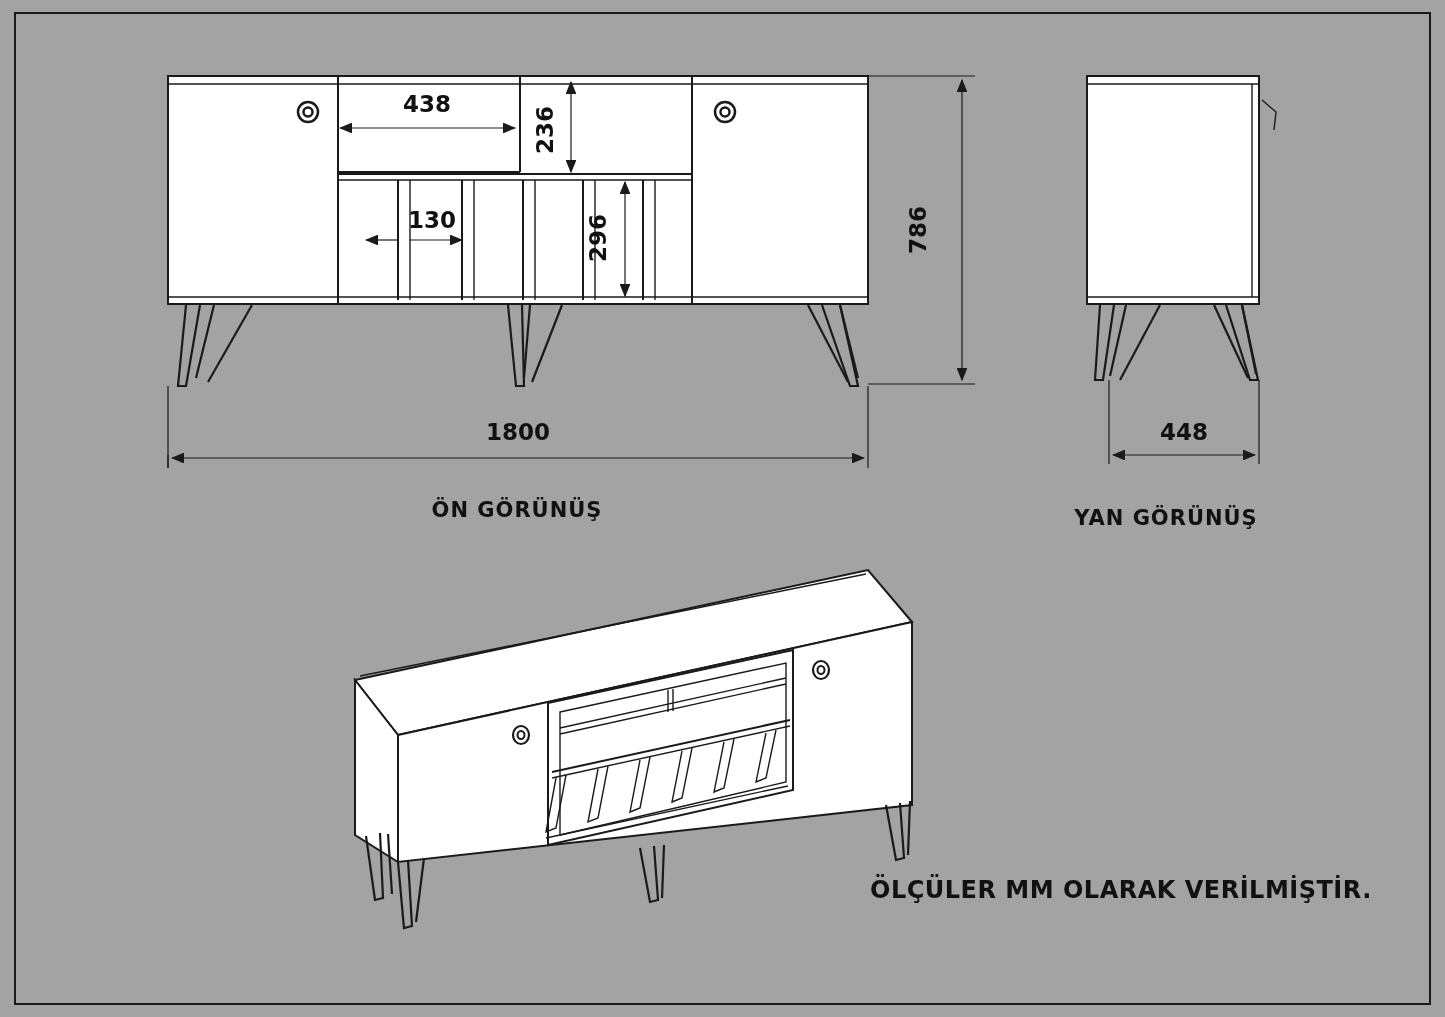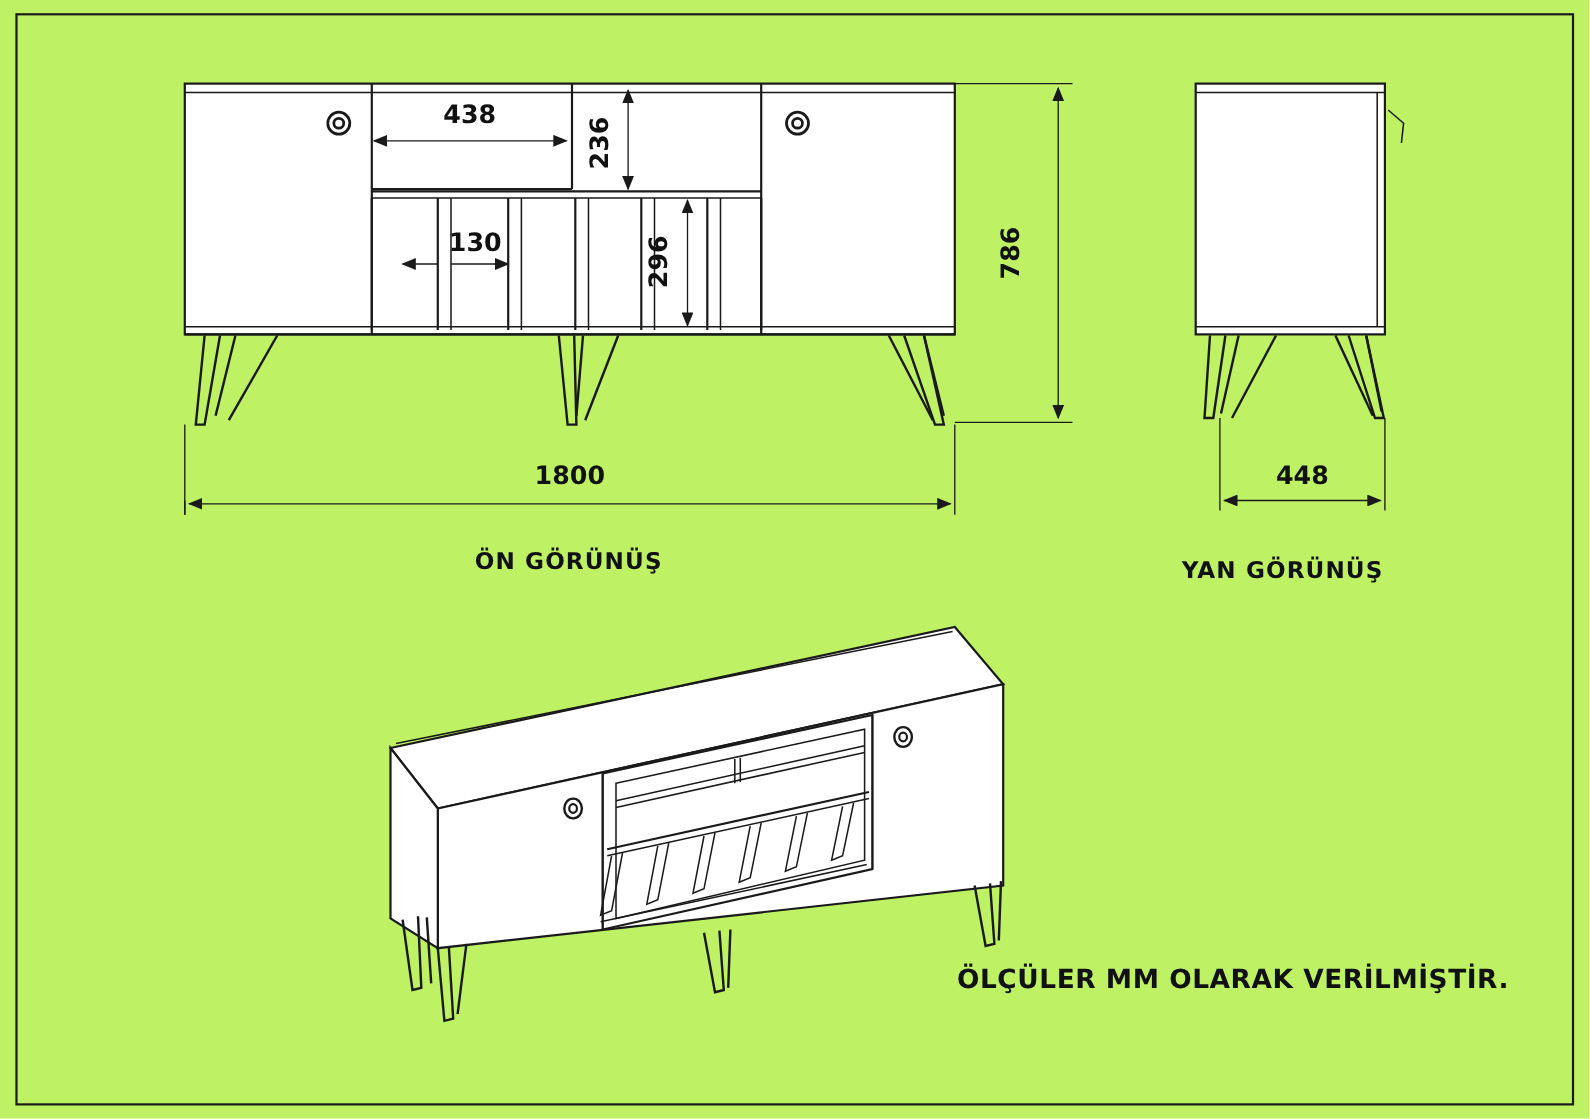--- a/index.html
+++ b/index.html
@@ -7,21 +7,21 @@
     padding: 0;
     background: #ffffff;
   }
   body {
     font-family: "DejaVu Sans", sans-serif;
   }
   #page {
     position: relative;
     width: 1445px;
     height: 1017px;
-    background: #bef264;
+    background: #a3a3a3;
     overflow: hidden;
   }
   .frame {
     position: absolute;
     left: 14px;
     top: 12px;
     width: 1417px;
     height: 993px;
     border: 2px solid #1a1a1a;
     box-sizing: border-box;

